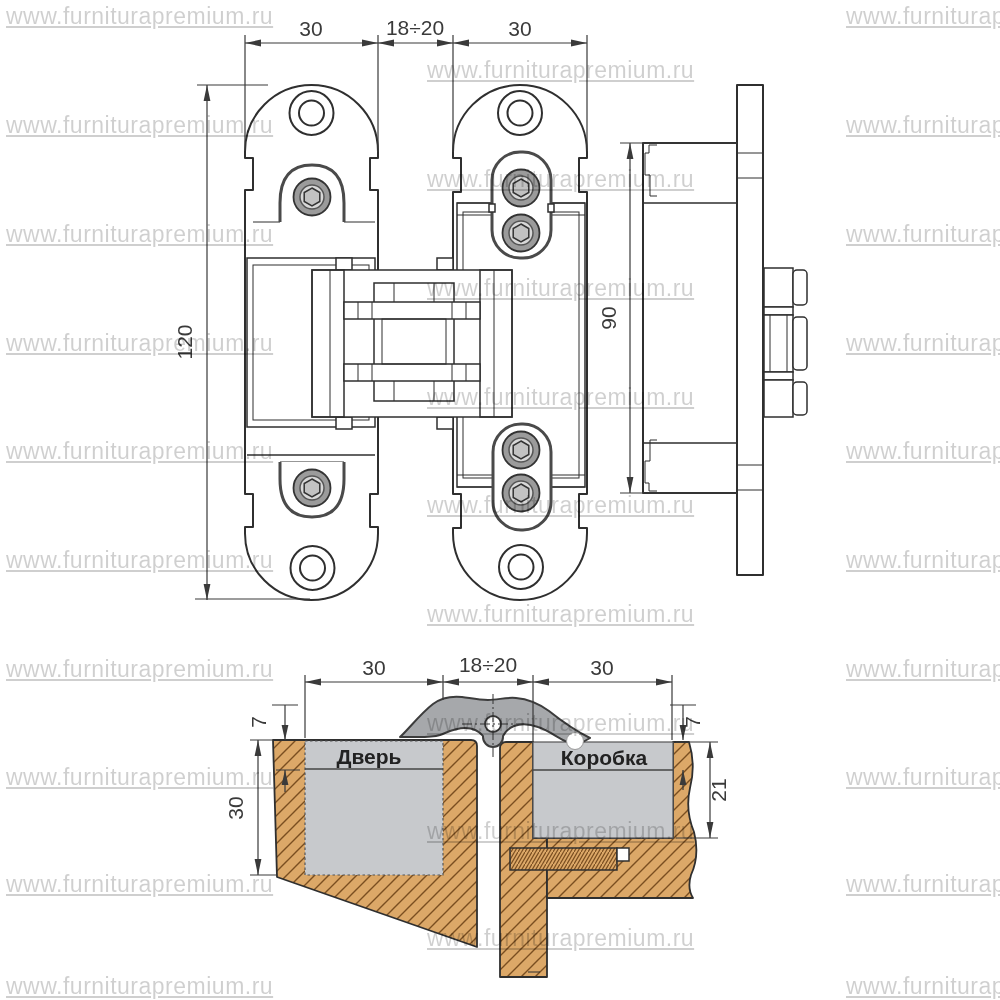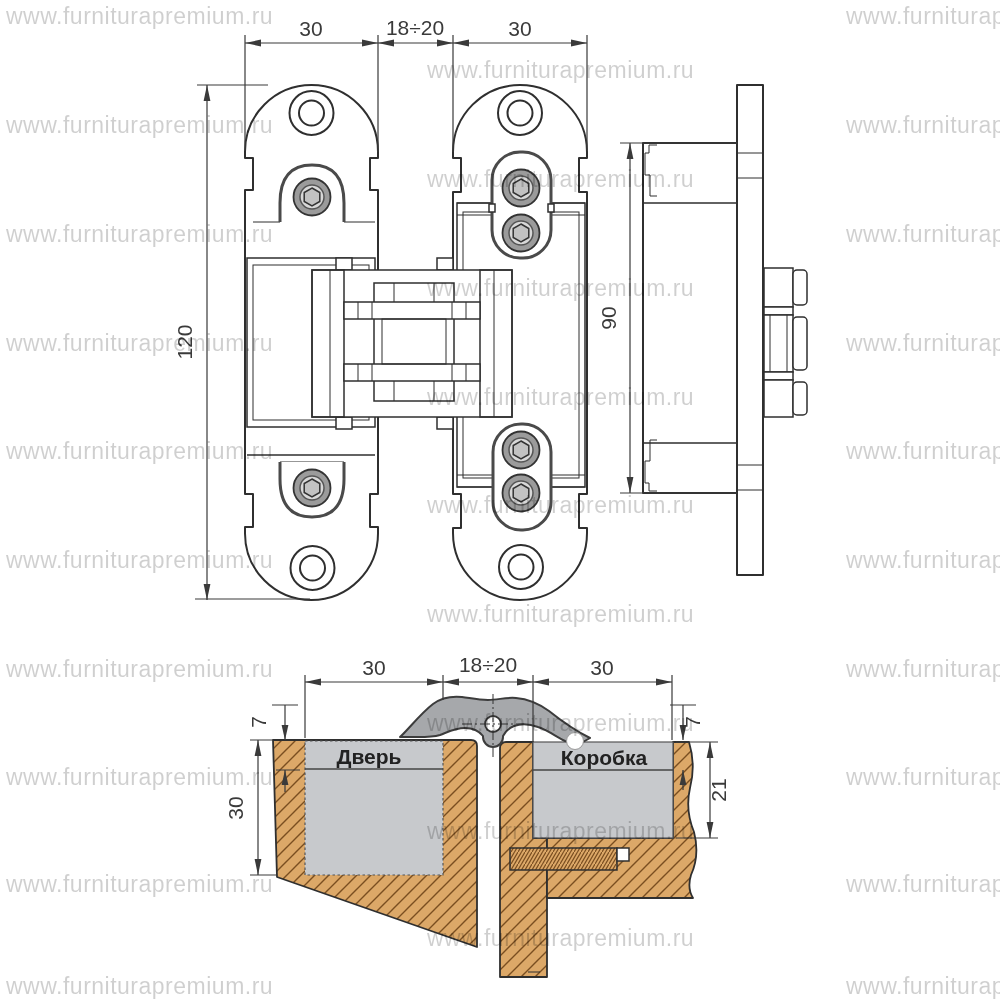--- a/index.html
+++ b/index.html
@@ -10,21 +10,21 @@
   .ln15 {fill:none;stroke:var(--line);stroke-width:1.5;}
   .lnw15{fill:#fff;stroke:var(--line);stroke-width:1.5;}
   .ln1  {fill:none;stroke:var(--line);stroke-width:1;}
   .thick{fill:#fff;stroke:#4a4a4a;stroke-width:3;stroke-linejoin:round;}
   .dim  {fill:none;stroke:var(--dim);stroke-width:1.2;}
   .dimf {fill:var(--dim);stroke:none;}
   .dtxt {font:21px "Liberation Sans",sans-serif;fill:var(--dim);}
   .ltxt {font:bold 21px "Liberation Sans",sans-serif;fill:#222;}
   .cup  {fill:var(--metal-cup);}
   .wm{position:absolute;font:23px "Liberation Sans",sans-serif;letter-spacing:.5px;
-      color:var(--watermark);white-space:nowrap;pointer-events:none;z-index:5;}
+      color:var(--watermark);white-space:nowrap;pointer-events:none;z-index:5;text-decoration:underline;}
 </style>
 </head>
 <body>
 
 <div id="stage">
 <svg viewBox="0 0 1000 1000" width="1000" height="1000">
   <defs>
     <pattern id="woodHatch" width="14" height="14" patternUnits="userSpaceOnUse">
       <rect width="14" height="14" style="fill:var(--wood)"></rect>
       <path d="M-3,17 L17,-3 M-10,10 L10,-10 M4,24 L24,4" style="stroke:var(--wood-hatch);stroke-width:1.4;fill:none"></path>

